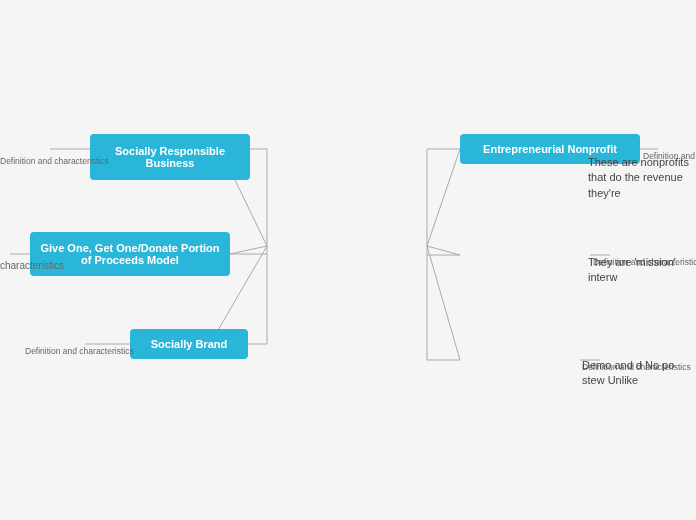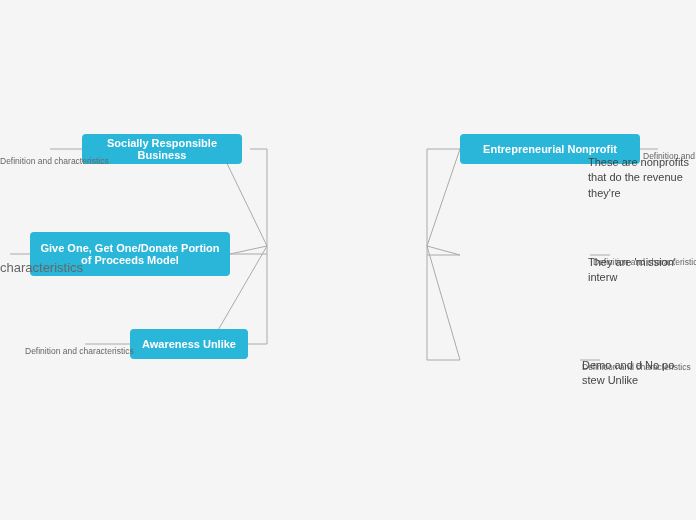--- a/index.html
+++ b/index.html
@@ -63,24 +63,24 @@
       font-size: 9px;
       font-weight: normal;
       white-space: nowrap;
       display: flex;
       align-items: center;
       margin-top: 8px;
     }
 
     
     .node-srb {
-      left: 82px;
+      left: 90px;
       top: 134px;
       width: 160px;
-      height: 30px;
+      height: 46px;
     }
 
     .node-give-one {
       left: 30px;
       top: 232px;
       width: 200px;
       height: 44px;
     }
 
     .node-awareness {
@@ -117,21 +117,21 @@
       left: 0px;
       top: 148px;
       font-size: 8.5px;
       color: #666;
       white-space: nowrap;
     }
 
     .label-give-left {
       left: 0px;
       top: 252px;
-      font-size: 13px;
+      font-size: 10px;
       color: #666;
     }
 
     .label-awareness-left {
       left: 25px;
       top: 338px;
       font-size: 8.5px;
       color: #666;
     }
 
@@ -234,21 +234,21 @@
   </div>
 
   <div class="node node-blue node-give-one">
     <span>Give One, Get One/Donate Portion of Proceeds Model</span>
   </div>
   <div class="node-label label-give-left">
     <span>characteristics</span>
   </div>
 
   <div class="node node-blue node-awareness">
-    <span>Awareness Unlike</span>
+    <span>Socially Brand</span>
   </div>
   <div class="node-label label-awareness-left">
     <span>Definition and characteristics</span>
   </div>
 
   <div class="node node-blue node-entrepreneurial">
     <span>Entrepreneurial Nonprofit</span>
   </div>
   <div class="node-label label-entrep-right">
     <span>Definition and characteristics</span>

